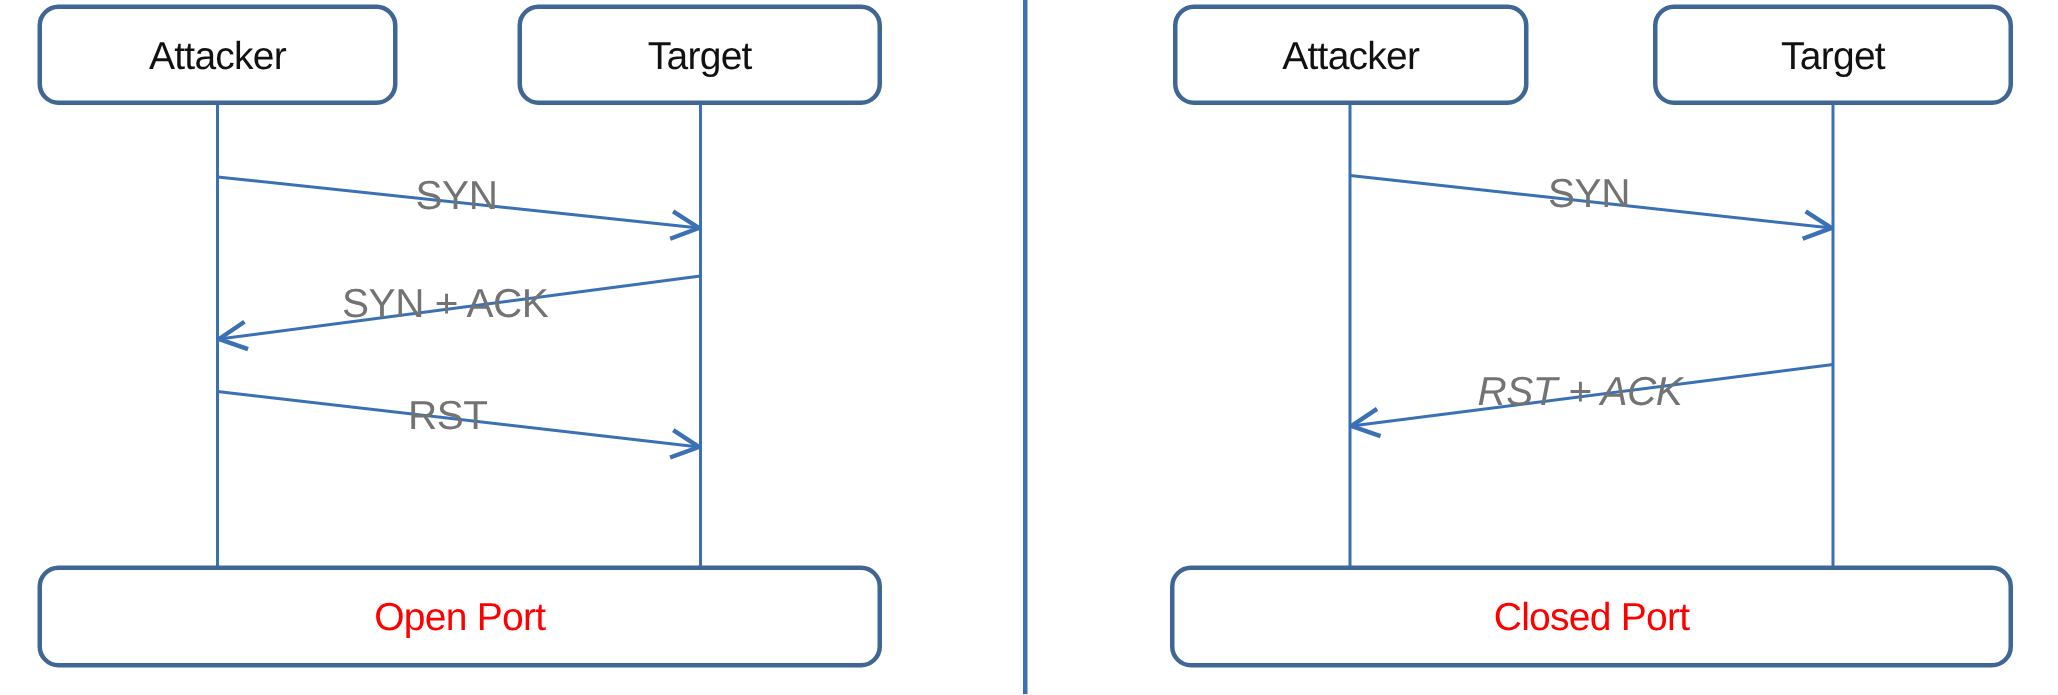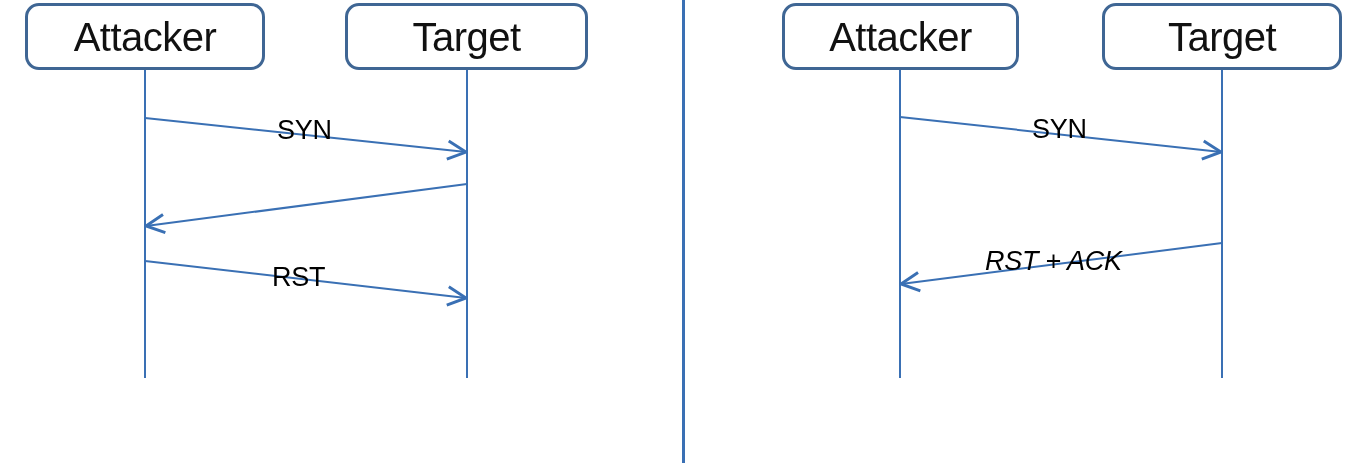--- a/index.html
+++ b/index.html
@@ -30,35 +30,35 @@
     box-sizing: border-box;
     border: 3px solid #3f6694;
     border-radius: 14px;
     background: #ffffff;
     display: flex;
     align-items: center;
     justify-content: center;
   }
   .node-label {
     font-family: "Liberation Sans", sans-serif;
-    font-size: 40px;
+    font-size: 26px;
     line-height: 1;
     color: #111111;
     white-space: nowrap;
     letter-spacing: -0.5px;
   }
   .node-label.result {
     color: #ff0000;
   }
   .msg-label {
     position: absolute;
     font-family: "Liberation Sans", sans-serif;
     font-size: 27px;
     line-height: 1;
-    color: #000000;
+    color: #737373;
     white-space: nowrap;
     background: transparent;
     letter-spacing: -0.3px;
   }
   .divider {
     position: absolute;
     width: 3px;
     background: #3a70b4;
   }
 </style>
@@ -94,32 +94,39 @@
   <div class="node-box" style="left:25px; top:3px; width:240px; height:67px;">
     <span class="node-label">Attacker</span>
   </div>
 
   <div class="node-box" style="left:345px; top:3px; width:243px; height:67px;">
     <span class="node-label">Target</span>
   </div>
 
   <div class="msg-label" style="left:277px; top:117px;">SYN</div>
 
+  <div class="msg-label" style="left:228px; top:189px;">SYN + ACK</div>
 
   <div class="msg-label" style="left:272px; top:264px;">RST</div>
 
+  <div class="node-box" style="left:25px; top:377px; width:563px; height:68px;">
+    <span class="node-label result">Open Port</span>
+  </div>
 
   <div class="divider" style="left:682px; top:0px; height:463px;"></div>
 
   <div class="node-box" style="left:782px; top:3px; width:237px; height:67px;">
     <span class="node-label">Attacker</span>
   </div>
 
   <div class="node-box" style="left:1102px; top:3px; width:240px; height:67px;">
     <span class="node-label">Target</span>
   </div>
 
   <div class="msg-label" style="left:1032px; top:116px;">SYN</div>
 
   <div class="msg-label" style="left:985px; top:248px;font-style:italic;">RST + ACK</div>
 
+  <div class="node-box" style="left:780px; top:377px; width:562px; height:68px;">
+    <span class="node-label result">Closed Port</span>
+  </div>
 
 </div>
 
 </body></html>

